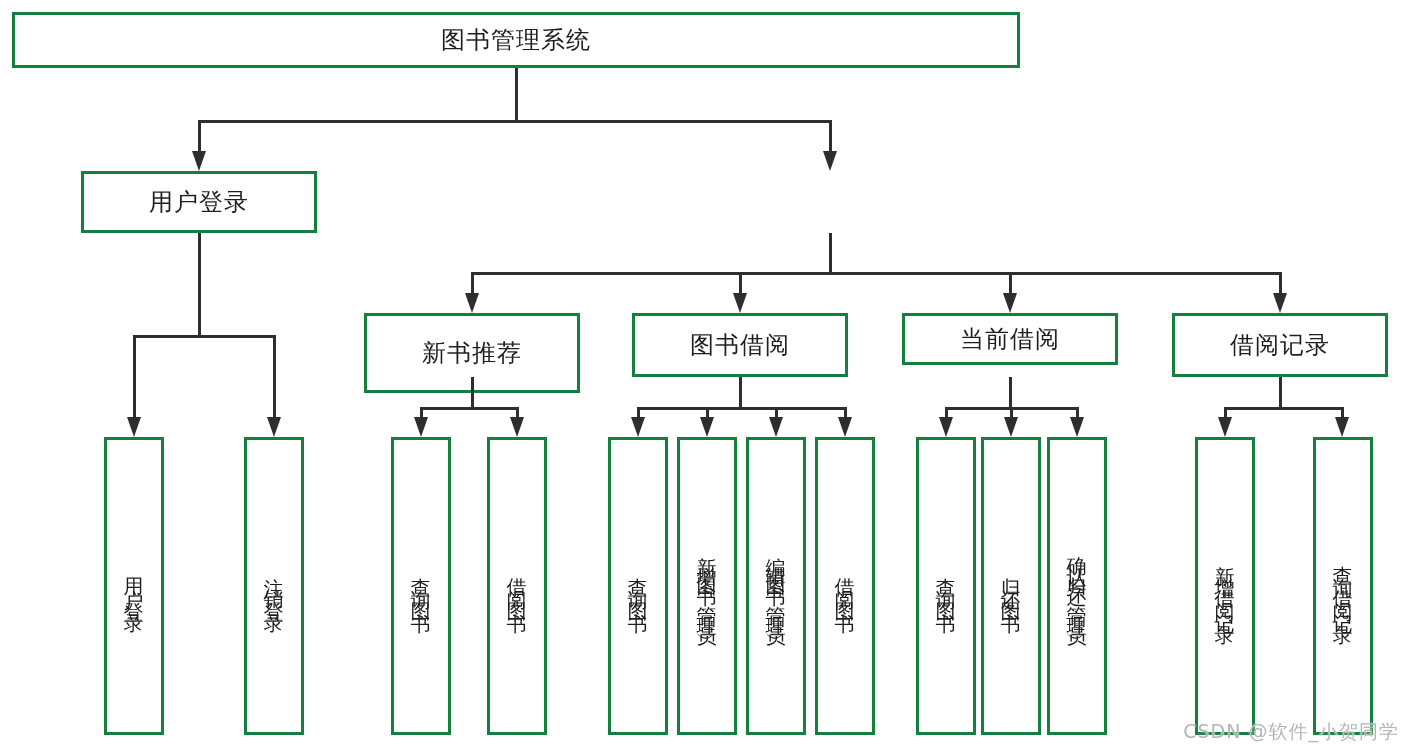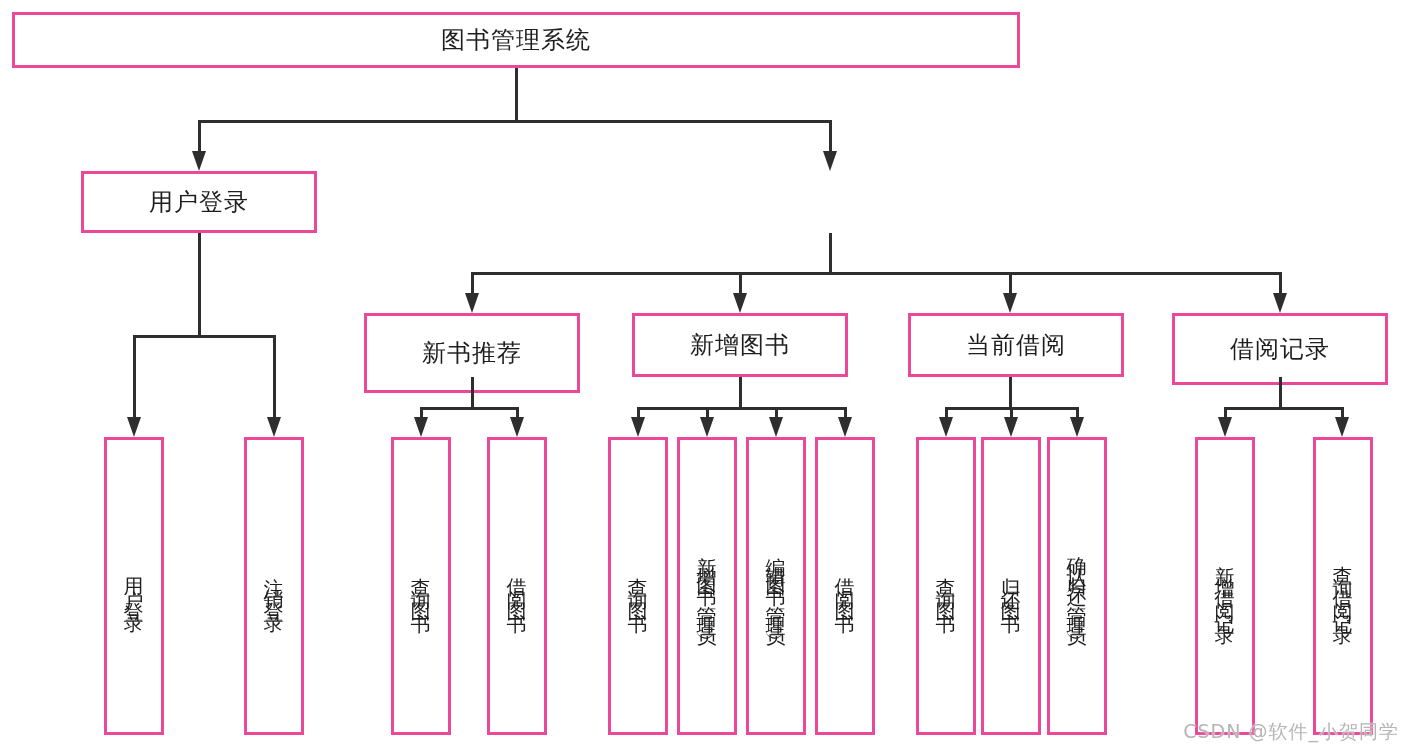--- a/index.html
+++ b/index.html
@@ -6,21 +6,21 @@
   .canvas{
     position:relative;
     width:1405px;height:747px;
     background:#ffffff;
     font-family:"DejaVu Sans","Liberation Sans",sans-serif;
     overflow:hidden;
   }
   .box{
     position:absolute;
     box-sizing:border-box;
-    border:3px solid #ec4899;
+    border:3px solid #15803d;
     background:#ffffff;
     display:flex;align-items:center;justify-content:center;
     color:#1e1e1e;
     font-size:24px;
     letter-spacing:1px;
     white-space:nowrap;
   }
   .leaf{
     font-size:20px;
   }
@@ -85,26 +85,26 @@
   <div class="arrow" style="left:733px;top:293px;"></div>
   <div class="vline" style="left:1008.5px;top:272px;height:24px;"></div>
   <div class="arrow" style="left:1003px;top:293px;"></div>
   <div class="vline" style="left:1278.5px;top:272px;height:24px;"></div>
   <div class="arrow" style="left:1273px;top:293px;"></div>
 
   <div class="box" style="left:364px;top:313px;width:216px;height:80px;">
     <span>新书推荐</span>
   </div>
   <div class="box" style="left:632px;top:313px;width:216px;height:64px;">
-    <span>新增图书</span>
+    <span>图书借阅</span>
   </div>
-  <div class="box" style="left:902px;top:313px;width:216px;height:64px;margin-left:6px;">
+  <div class="box" style="left:902px;top:313px;width:216px;height:52px;">
     <span>当前借阅</span>
   </div>
-  <div class="box" style="left:1172px;top:313px;width:216px;height:72px;">
+  <div class="box" style="left:1172px;top:313px;width:216px;height:64px;">
     <span>借阅记录</span>
   </div>
 
   <div class="vline" style="left:470.5px;top:377px;height:31px;"></div>
   <div class="hline" style="left:420px;top:406.5px;width:97px;"></div>
   <div class="vline" style="left:419.5px;top:407px;height:13px;"></div>
   <div class="arrow" style="left:414px;top:417px;"></div>
   <div class="vline" style="left:515.5px;top:407px;height:13px;"></div>
   <div class="arrow" style="left:510px;top:417px;"></div>
 

